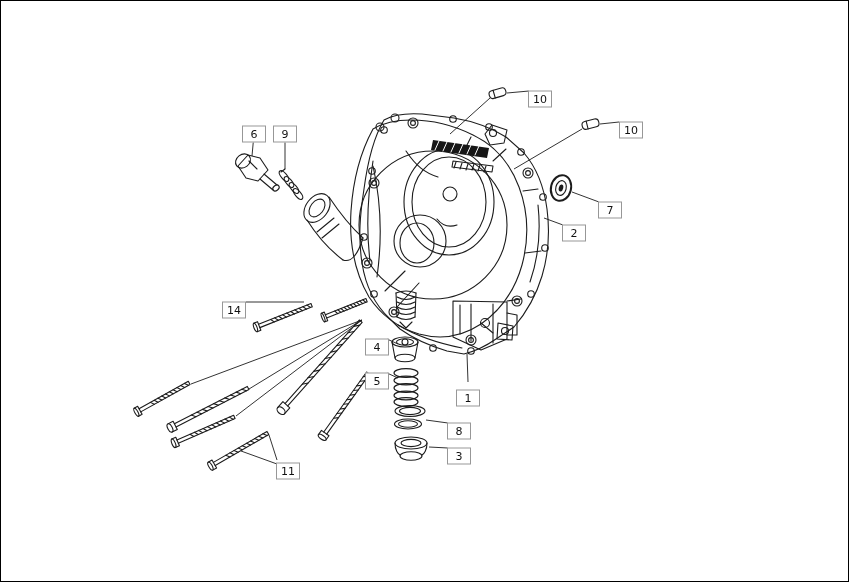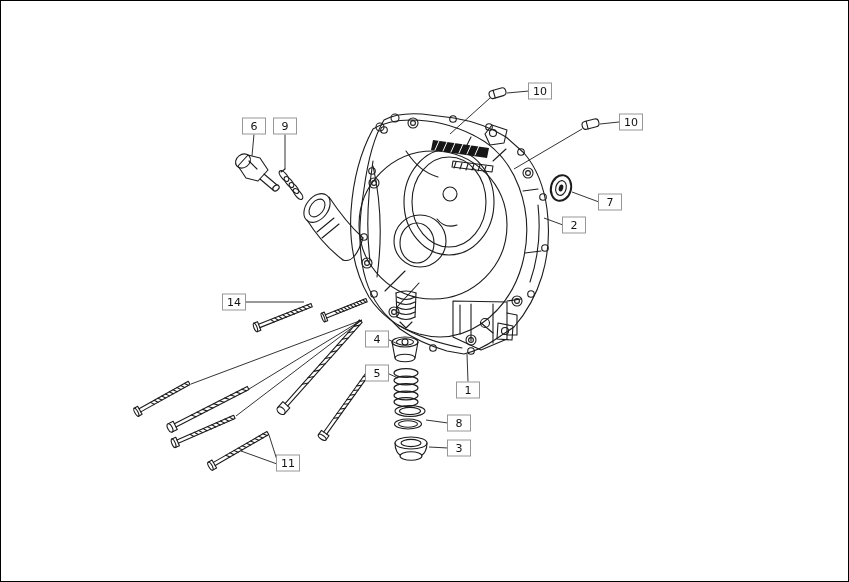--- a/index.html
+++ b/index.html
@@ -22,20 +22,21 @@
     height:14px;
     line-height:13px;
     text-align:center;
     font-size:11px;
     color:#111;
     background:#fff;
     border:1px solid #979797;
     box-sizing:content-box;
     cursor:pointer;
     user-select:none;
+    margin-top:8px;
   }
 </style>
 </head>
 <body>
 
 <div class="page">
 
   <svg id="diagram-svg" width="849" height="582" viewBox="0 0 849 582">
     <defs>
       <g id="screw-proto" fill="none">

